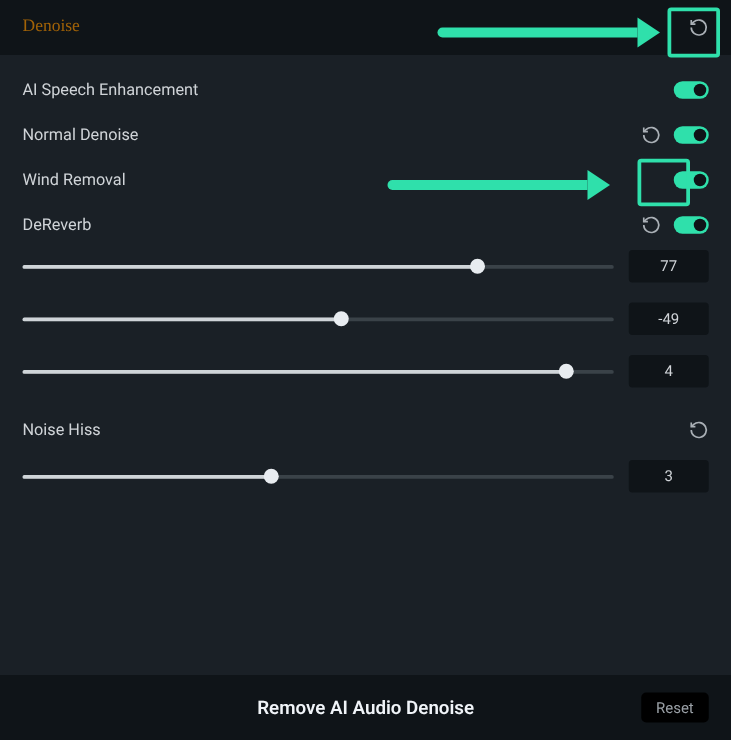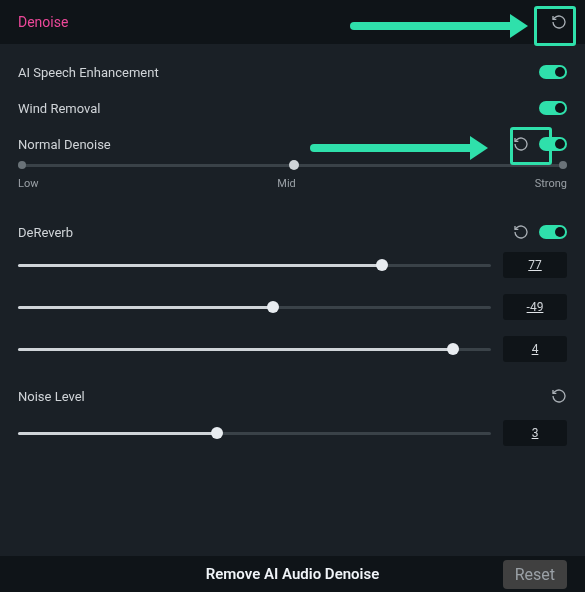--- a/index.html
+++ b/index.html
@@ -19,21 +19,22 @@
     .header-bar {
       background: #0f1418;
       padding: 14px 18px;
       display: flex;
       align-items: center;
       justify-content: space-between;
       position: relative;
     }
     .header-title {
       font-size: 14px;
-      color: #ec4899;
+      color: #a16207;
+      font-family: Liberation Serif, serif;
     }
     .arrow-highlight {
       position: absolute;
       display: flex;
       align-items: center;
     }
     .arrow-highlight.a1 {
       left: 350px;
       top: 14px;
     }
@@ -146,21 +147,20 @@
       justify-content: space-between;
       font-size: 11px;
       color: #9aa0a6;
       margin-top: 10px;
     }
     .value-slider-group {
       margin: 2px 0 16px 0;
       display: flex;
       align-items: center;
       gap: 12px;
-      text-decoration: underline;
     }
     .value-slider-group.full {
       margin-top: 6px;
     }
     .slider-track {
       flex: 1;
       height: 3px;
       background: #3a4248;
       border-radius: 2px;
       position: relative;
@@ -191,39 +191,39 @@
       align-items: center;
       justify-content: center;
       color: #d0d4d8;
       font-size: 12px;
     }
     .footer {
       position: absolute;
       bottom: 0;
       left: 0;
       right: 0;
-      height: 36px;
+      height: 52px;
       background: #0f1418;
       display: flex;
       align-items: center;
       justify-content: center;
     }
     .footer-title {
       font-size: 15px;
       font-weight: 600;
       color: #f0f4f8;
     }
     .reset-btn {
       position: absolute;
       right: 18px;
       padding: 5px 12px;
-      background: #404040;
+      background: #000000;
       color: #9aa0a6;
       border-radius: 4px;
-      font-size: 16px;
+      font-size: 12px;
       cursor: pointer;
     }
   </style>
 </head>
 <body>
 
 <div class="header-bar">
   <span class="header-title">Denoise</span>
   <div class="reset-icon">
     <svg viewBox="0 0 24 24" fill="none" stroke="#aab0b6" stroke-width="2">
@@ -242,51 +242,39 @@
 <div class="content">
 
   <div class="row">
     <span class="row-label">AI Speech Enhancement</span>
     <div class="row-controls">
       <div class="toggle"></div>
     </div>
   </div>
 
   <div class="row">
-    <span class="row-label">Wind Removal</span>
-    <div class="row-controls">
-      <div class="toggle"></div>
-    </div>
-  </div>
-
-  <div class="row">
     <span class="row-label">Normal Denoise</span>
     <div class="row-controls">
       <div class="reset-icon">
         <svg viewBox="0 0 24 24" fill="none" stroke="#aab0b6" stroke-width="2">
             <path d="M3 12a9 9 0 1 0 3-6.7L3 8"></path>
             <path d="M3 3v5h5"></path>
           </svg>
       </div>
       <div class="toggle"></div>
     </div>
   </div>
 
-  <div class="stepped-slider">
-    <div class="stepped-track">
-      <div class="stepped-stop s0"></div>
-      <div class="stepped-stop s1"></div>
-      <div class="stepped-stop s2"></div>
-    </div>
-    <div class="stepped-labels">
-      <span>Low</span>
-      <span>Mid</span>
-      <span>Strong</span>
-    </div>
-  </div>
+  <div class="row">
+    <span class="row-label">Wind Removal</span>
+    <div class="row-controls">
+      <div class="toggle"></div>
+    </div>
+  </div>
+
 
   <div class="row">
     <span class="row-label">DeReverb</span>
     <div class="row-controls">
       <div class="reset-icon">
         <svg viewBox="0 0 24 24" fill="none" stroke="#aab0b6" stroke-width="2">
             <path d="M3 12a9 9 0 1 0 3-6.7L3 8"></path>
             <path d="M3 3v5h5"></path>
           </svg>
       </div>
@@ -312,21 +300,21 @@
 
   <div class="value-slider-group full">
     <div class="slider-track">
       <div class="slider-fill" style="width:92%"></div>
       <div class="slider-thumb" style="left:92%"></div>
     </div>
     <div class="value-box">4</div>
   </div>
 
   <div class="row">
-    <span class="row-label">Noise Level</span>
+    <span class="row-label">Noise Hiss</span>
     <div class="row-controls">
       <div class="reset-icon">
         <svg viewBox="0 0 24 24" fill="none" stroke="#aab0b6" stroke-width="2">
             <path d="M3 12a9 9 0 1 0 3-6.7L3 8"></path>
             <path d="M3 3v5h5"></path>
           </svg>
       </div>
     </div>
   </div>
   <div class="value-slider-group full">

